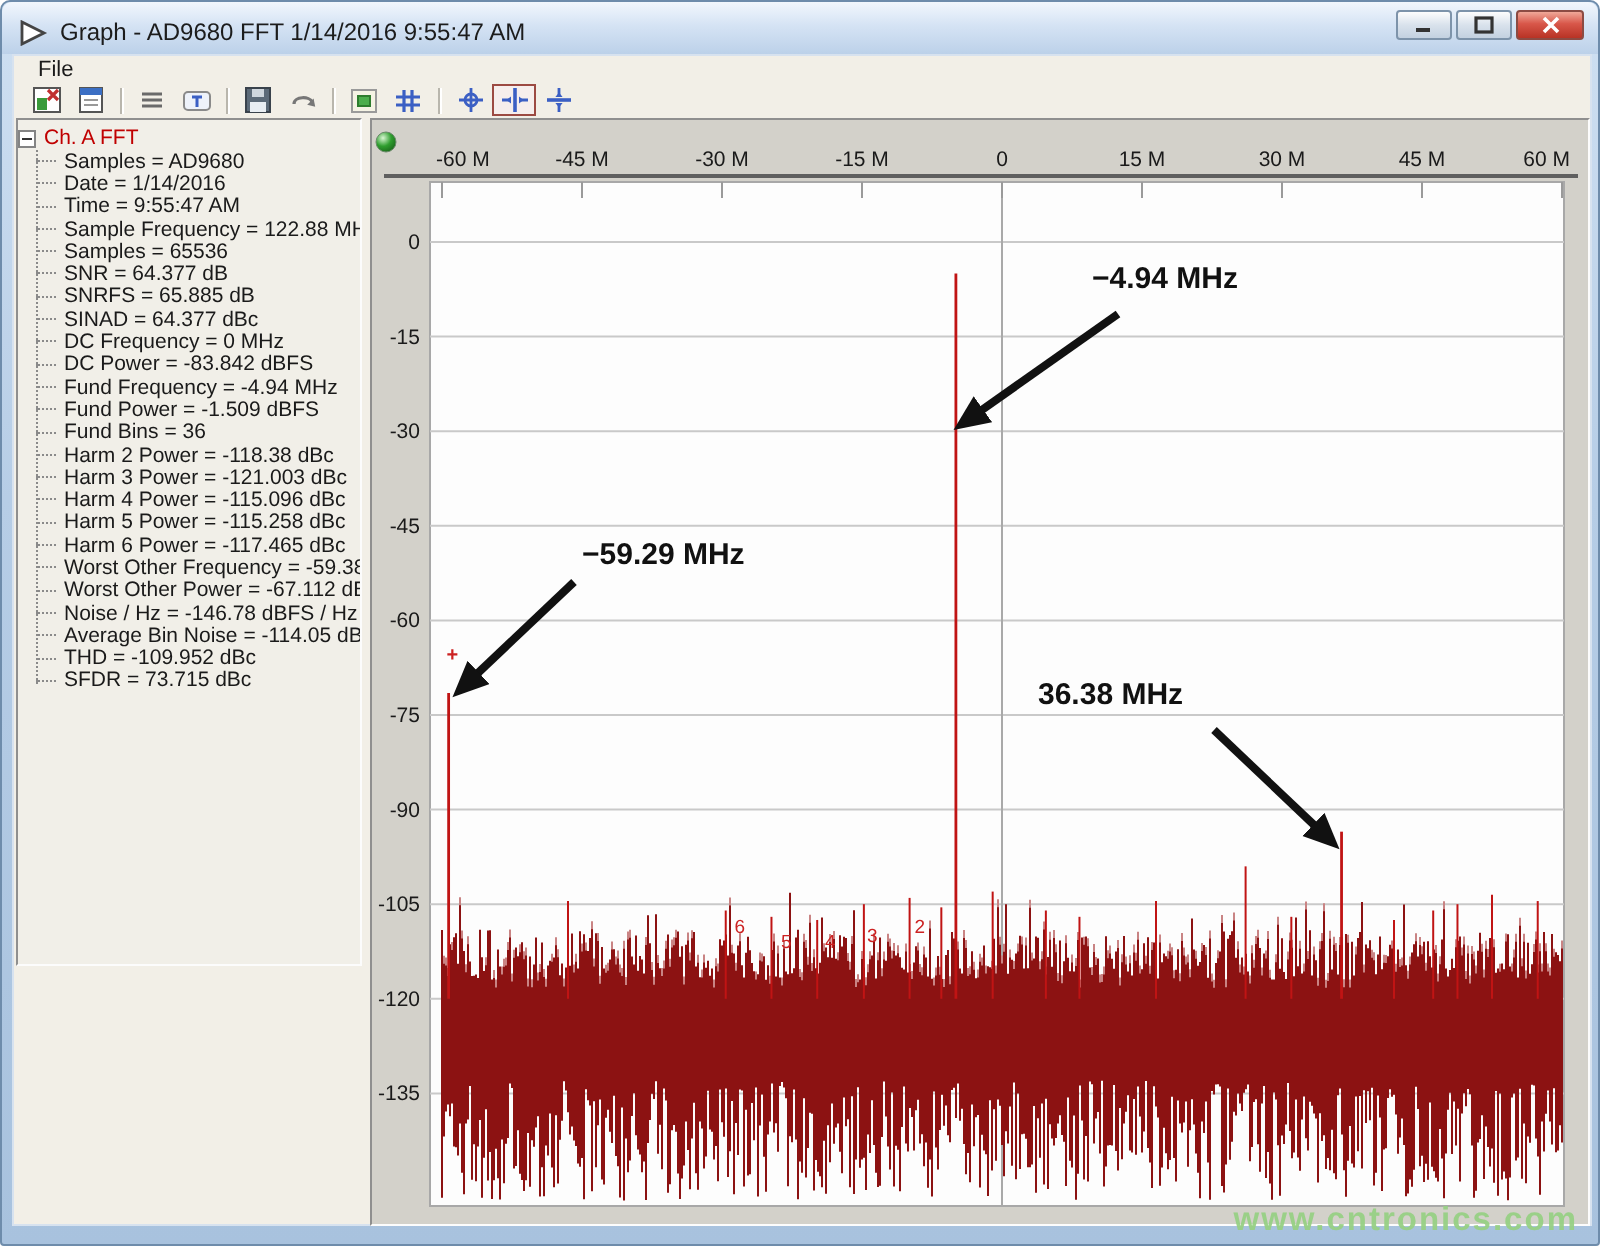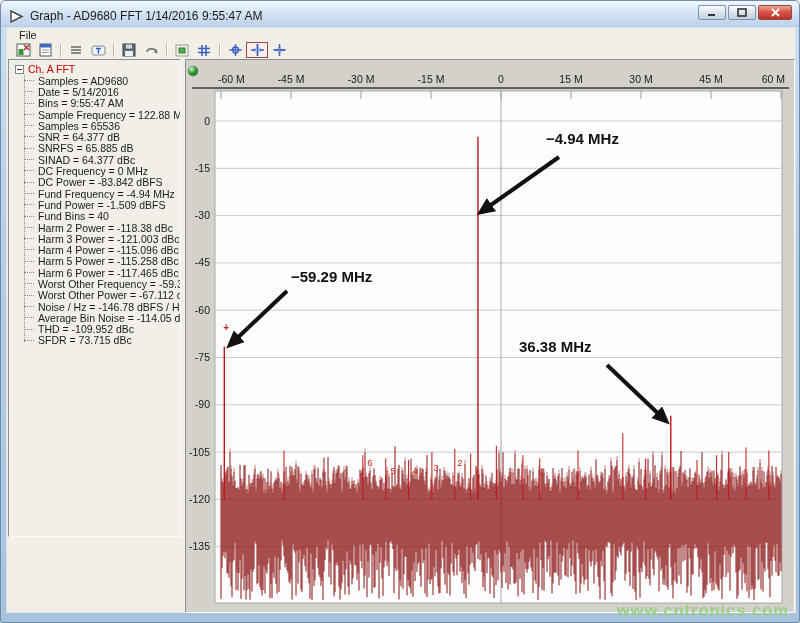--- a/index.html
+++ b/index.html
@@ -31,23 +31,23 @@
   .menu-item { padding:0 4px; }
 
   .toolbar { height:16px; display:flex; align-items:center; padding-left:5px; }
   .tbtn { width:22px; height:16px; display:flex; align-items:center;
     justify-content:center; border:1px solid transparent; }
   .tbtn.selected { border:1px solid #9c4a42; background:#f6eeec; }
   .tsep { width:1px; height:13px; background:#b9b6ad; margin:0 4px;
     box-shadow:1px 0 0 #fff; }
 
   
-  .sidebar { position:absolute; left:1px; top:31px; width:173px; height:478px;
+  .sidebar { position:absolute; left:1px; top:31px; width:173px; height:424px;
     background:#f1efe8; border:1px solid #8f8f8f; border-right-color:#fcfcfc;
-    border-bottom-color:#fcfcfc; overflow:hidden; padding:3px 0 0 6px; }
+    border-bottom-color:#fcfcfc; overflow:hidden; padding:3px 0 0 0; }
   .tree { position:relative; }
   .vline { position:absolute; left:9px; top:12px; bottom:4px;
     border-left:1px dotted #8a8a8a; }
   .troot { display:flex; align-items:center; height:12px; }
   .expander { width:9px; height:9px; border:1px solid #848484; background:#fff;
     margin-right:4px; position:relative; flex:0 0 auto; }
   .expander i { position:absolute; left:1px; top:3px; width:5px; height:1px;
     background:#333; }
   .troot-label { color:#c00000; font-size:10.5px; }
   .titem { position:relative; height:11.3px; padding-left:23px; font-size:10.5px;
@@ -187,25 +187,25 @@
             </span>
           <span class="troot-label">Ch. A FFT</span>
         </div>
         <div>
             <div class="titem">
               <span class="dash"></span>
               <span>Samples = AD9680</span>
             </div>
             <div class="titem">
               <span class="dash"></span>
-              <span>Date = 5/14/2016</span>
-            </div>
-            <div class="titem">
-              <span class="dash"></span>
-              <span>Bins = 9:55:47 AM</span>
+              <span>Date = 1/14/2016</span>
+            </div>
+            <div class="titem">
+              <span class="dash"></span>
+              <span>Time = 9:55:47 AM</span>
             </div>
             <div class="titem">
               <span class="dash"></span>
               <span>Sample Frequency = 122.88 MHz</span>
             </div>
             <div class="titem">
               <span class="dash"></span>
               <span>Samples = 65536</span>
             </div>
             <div class="titem">
@@ -231,21 +231,21 @@
             <div class="titem">
               <span class="dash"></span>
               <span>Fund Frequency = -4.94 MHz</span>
             </div>
             <div class="titem">
               <span class="dash"></span>
               <span>Fund Power = -1.509 dBFS</span>
             </div>
             <div class="titem">
               <span class="dash"></span>
-              <span>Fund Bins = 40</span>
+              <span>Fund Bins = 36</span>
             </div>
             <div class="titem">
               <span class="dash"></span>
               <span>Harm 2 Power = -118.38 dBc</span>
             </div>
             <div class="titem">
               <span class="dash"></span>
               <span>Harm 3 Power = -121.003 dBc</span>
             </div>
             <div class="titem">

